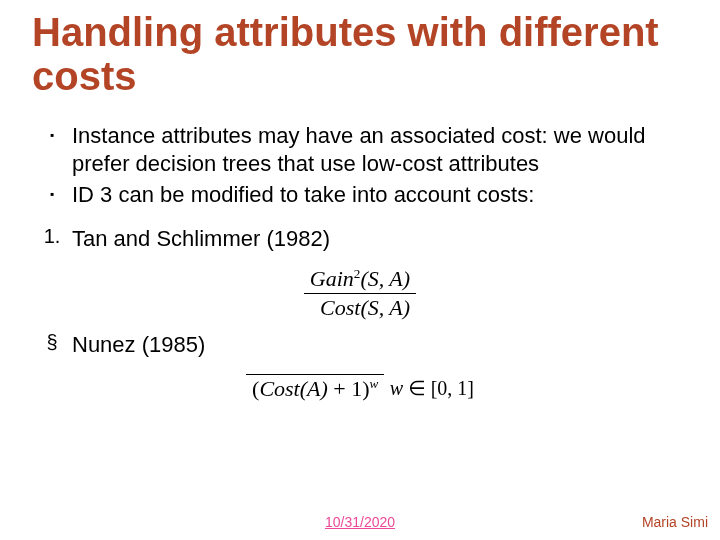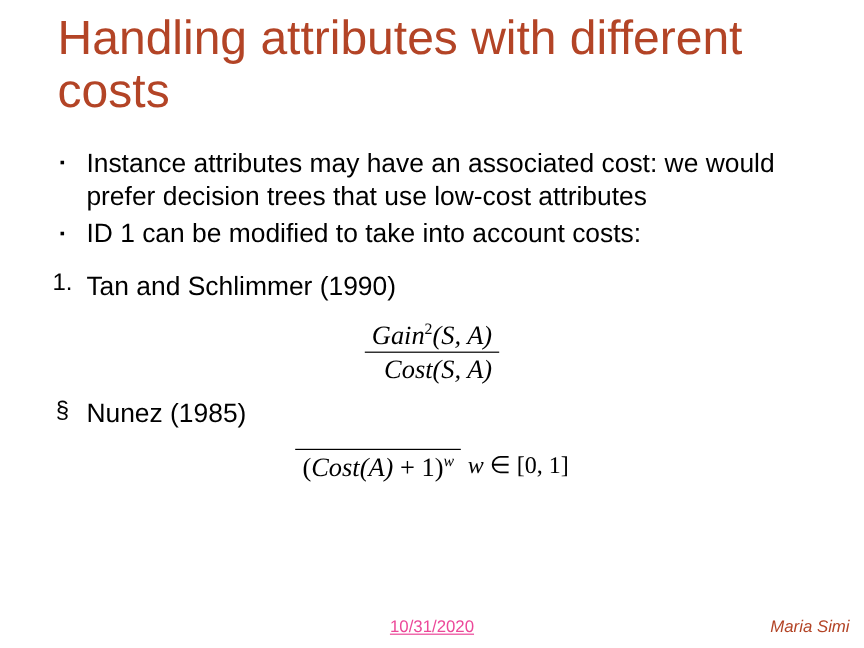--- a/index.html
+++ b/index.html
@@ -16,24 +16,23 @@
   .slide {
     width: 720px;
     height: 540px;
     position: relative;
     box-sizing: border-box;
   }
   .title {
     color: #b34426;
     font-size: 40px;
     line-height: 1.1;
-    font-weight: 400;
+    font-weight: 700;
     padding: 10px 0 0 32px;
     width: 640px;
-    margin-left: 16px;
   }
   .body {
     padding: 24px 32px 0 32px;
   }
   .row {
     display: flex;
     align-items: flex-start;
     margin-bottom: 4px;
   }
   .marker {
@@ -94,48 +93,47 @@
     text-align: center;
     font-size: 14px;
     color: #ec4899;
     text-decoration: underline;
   }
   .footer-author {
     position: absolute;
     bottom: 10px;
     right: 12px;
     font-size: 14px;
-    font-style: italic;
     color: #b34426;
   }
 </style>
 </head>
 <body>
 
 <div class="slide">
 
   <div class="title">Handling attributes with different costs</div>
 
   <div class="body">
 
     <div class="row">
       <div class="marker">▪</div>
       <div class="content">Instance attributes may have an associated cost: we would prefer decision trees that use low-cost attributes</div>
     </div>
 
     <div class="row">
       <div class="marker">▪</div>
-      <div class="content">ID 1 can be modified to take into account costs:</div>
+      <div class="content">ID 3 can be modified to take into account costs:</div>
     </div>
 
     <div style="height:12px"></div>
 
     <div class="row">
       <div class="marker num">1.</div>
-      <div class="content">Tan and Schlimmer   (1990)</div>
+      <div class="content">Tan and Schlimmer   (1982)</div>
     </div>
 
     <div class="formula-block">
       <span class="frac">
         <span class="num">
           <span class="ital">Gain</span><sup class="small">2</sup><span class="ital">(S, A)</span>
         </span>
         <span class="bar"></span>
         <span class="den">
           <span class="ital">Cost</span><span class="ital">(S, A)</span>

